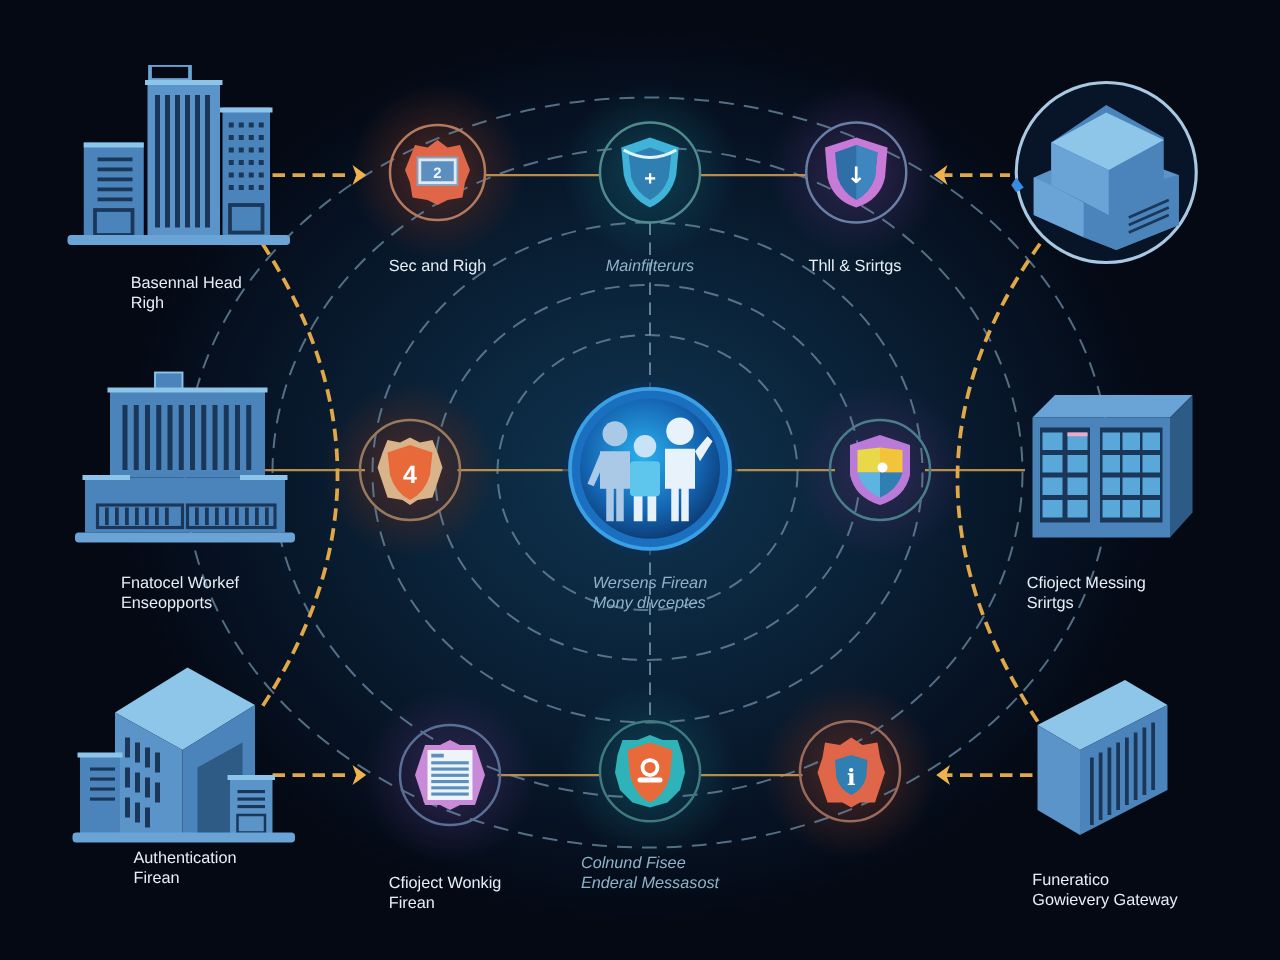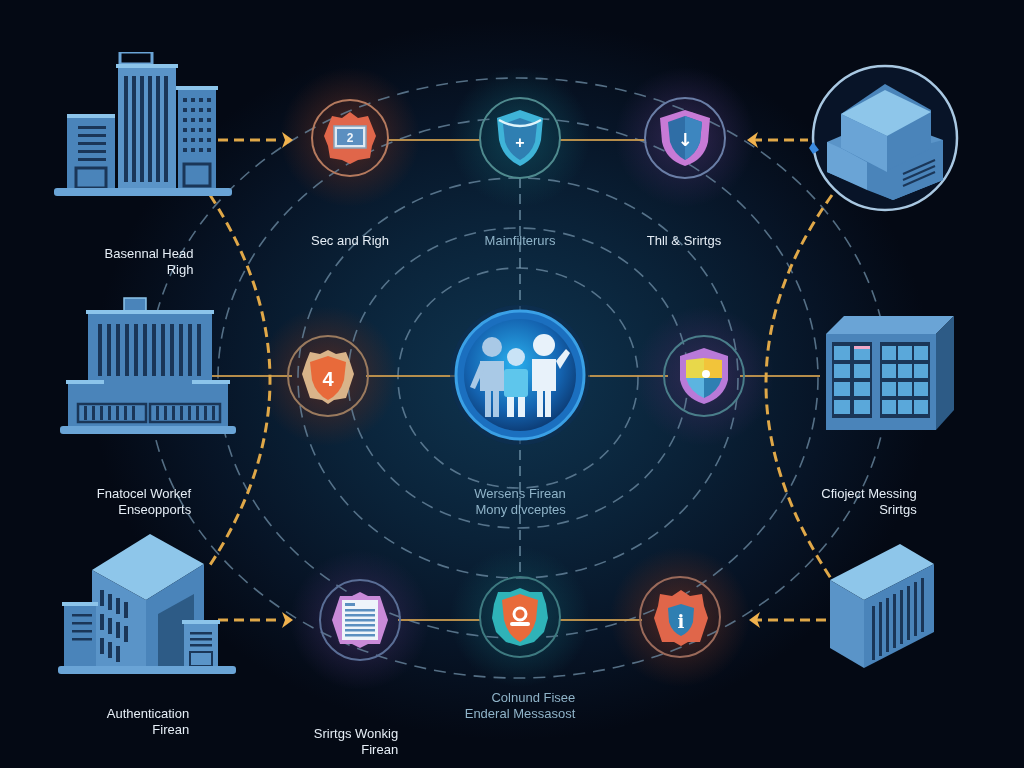--- a/index.html
+++ b/index.html
@@ -1,21 +1,21 @@
 <!DOCTYPE html>
 <html><head>
 <meta charset="utf-8">
 <style>
   html,body{margin:0;padding:0;}
   body{width:1024px;height:768px;overflow:hidden;background:#050a18;font-family:"Liberation Sans",sans-serif;}
   #stage{position:relative;width:1024px;height:768px;
     background:radial-gradient(ellipse 420px 360px at 512px 380px,#0f3550 0%,#0a2238 45%,#071426 75%,#040914 100%);}
   svg.bg{position:absolute;left:0;top:0;}
-  .label{position:absolute;text-align:right;font-size:13px;line-height:16px;color:#e6eef6;white-space:nowrap;transform:translateX(-50%);margin-top:28px;}
-  .label.dim{color:#8fb3c8;}
+  .label{position:absolute;text-align:left;font-size:13px;line-height:16px;color:#e6eef6;white-space:nowrap;transform:translateX(-50%);}
+  .label.dim{color:#8fb3c8;font-style:italic;}
 </style>
 </head>
 <body>
 
 <div id="stage">
 
   <svg class="bg" width="1024" height="768" viewBox="0 0 1024 768">
     <defs>
       <radialGradient id="gOrange" cx="50%" cy="50%" r="50%">
         <stop offset="0%" stop-color="#5a2a20" stop-opacity="0.85"></stop>
@@ -401,21 +401,25 @@
   <div class="label" style="left:869px;top:458px">
     <div>Cfioject Messing</div>
     <div>Srirtgs</div>
   </div>
 
   <div class="label" style="left:148px;top:678px">
     <div>Authentication</div>
     <div>Firean</div>
   </div>
   <div class="label" style="left:356px;top:698px">
-    <div>Srirtgs Wonkig</div>
+    <div>Cfioject Wonkig</div>
     <div>Firean</div>
   </div>
-  <div class="label dim" style="left:520px;top:662px">
+  <div class="label dim" style="left:520px;top:682px">
     <div>Colnund Fisee</div>
     <div>Enderal Messasost</div>
   </div>
+  <div class="label" style="left:884px;top:696px">
+    <div>Funeratico</div>
+    <div>Gowievery Gateway</div>
+  </div>
 
 </div>
 
 </body></html>

